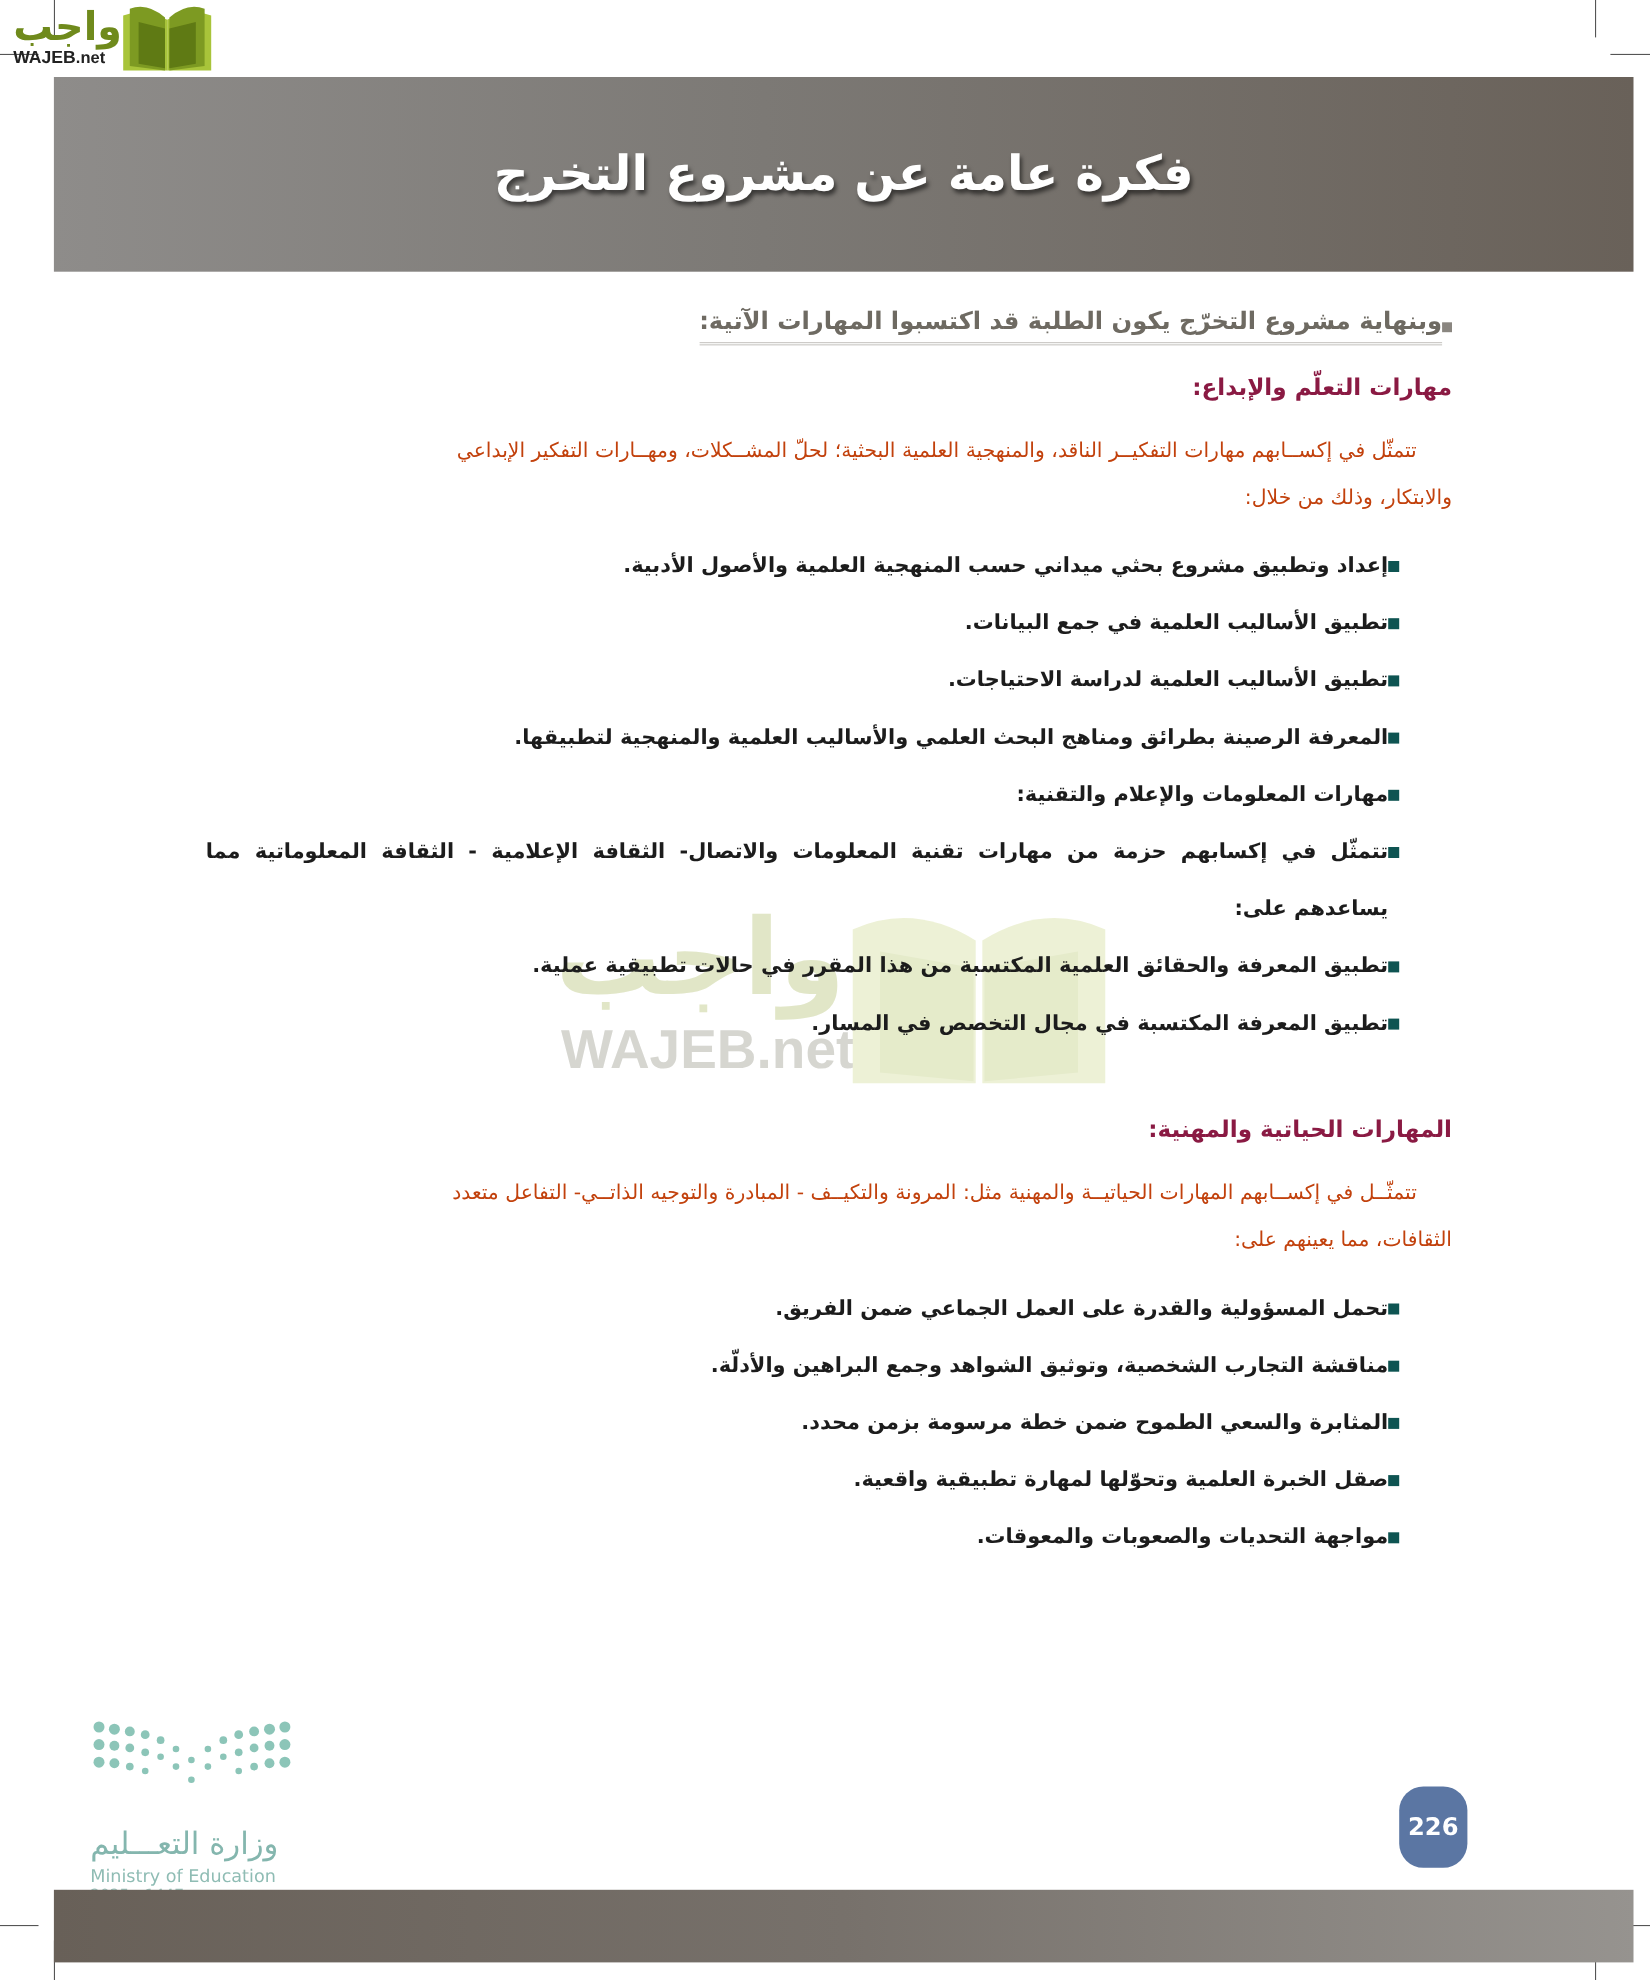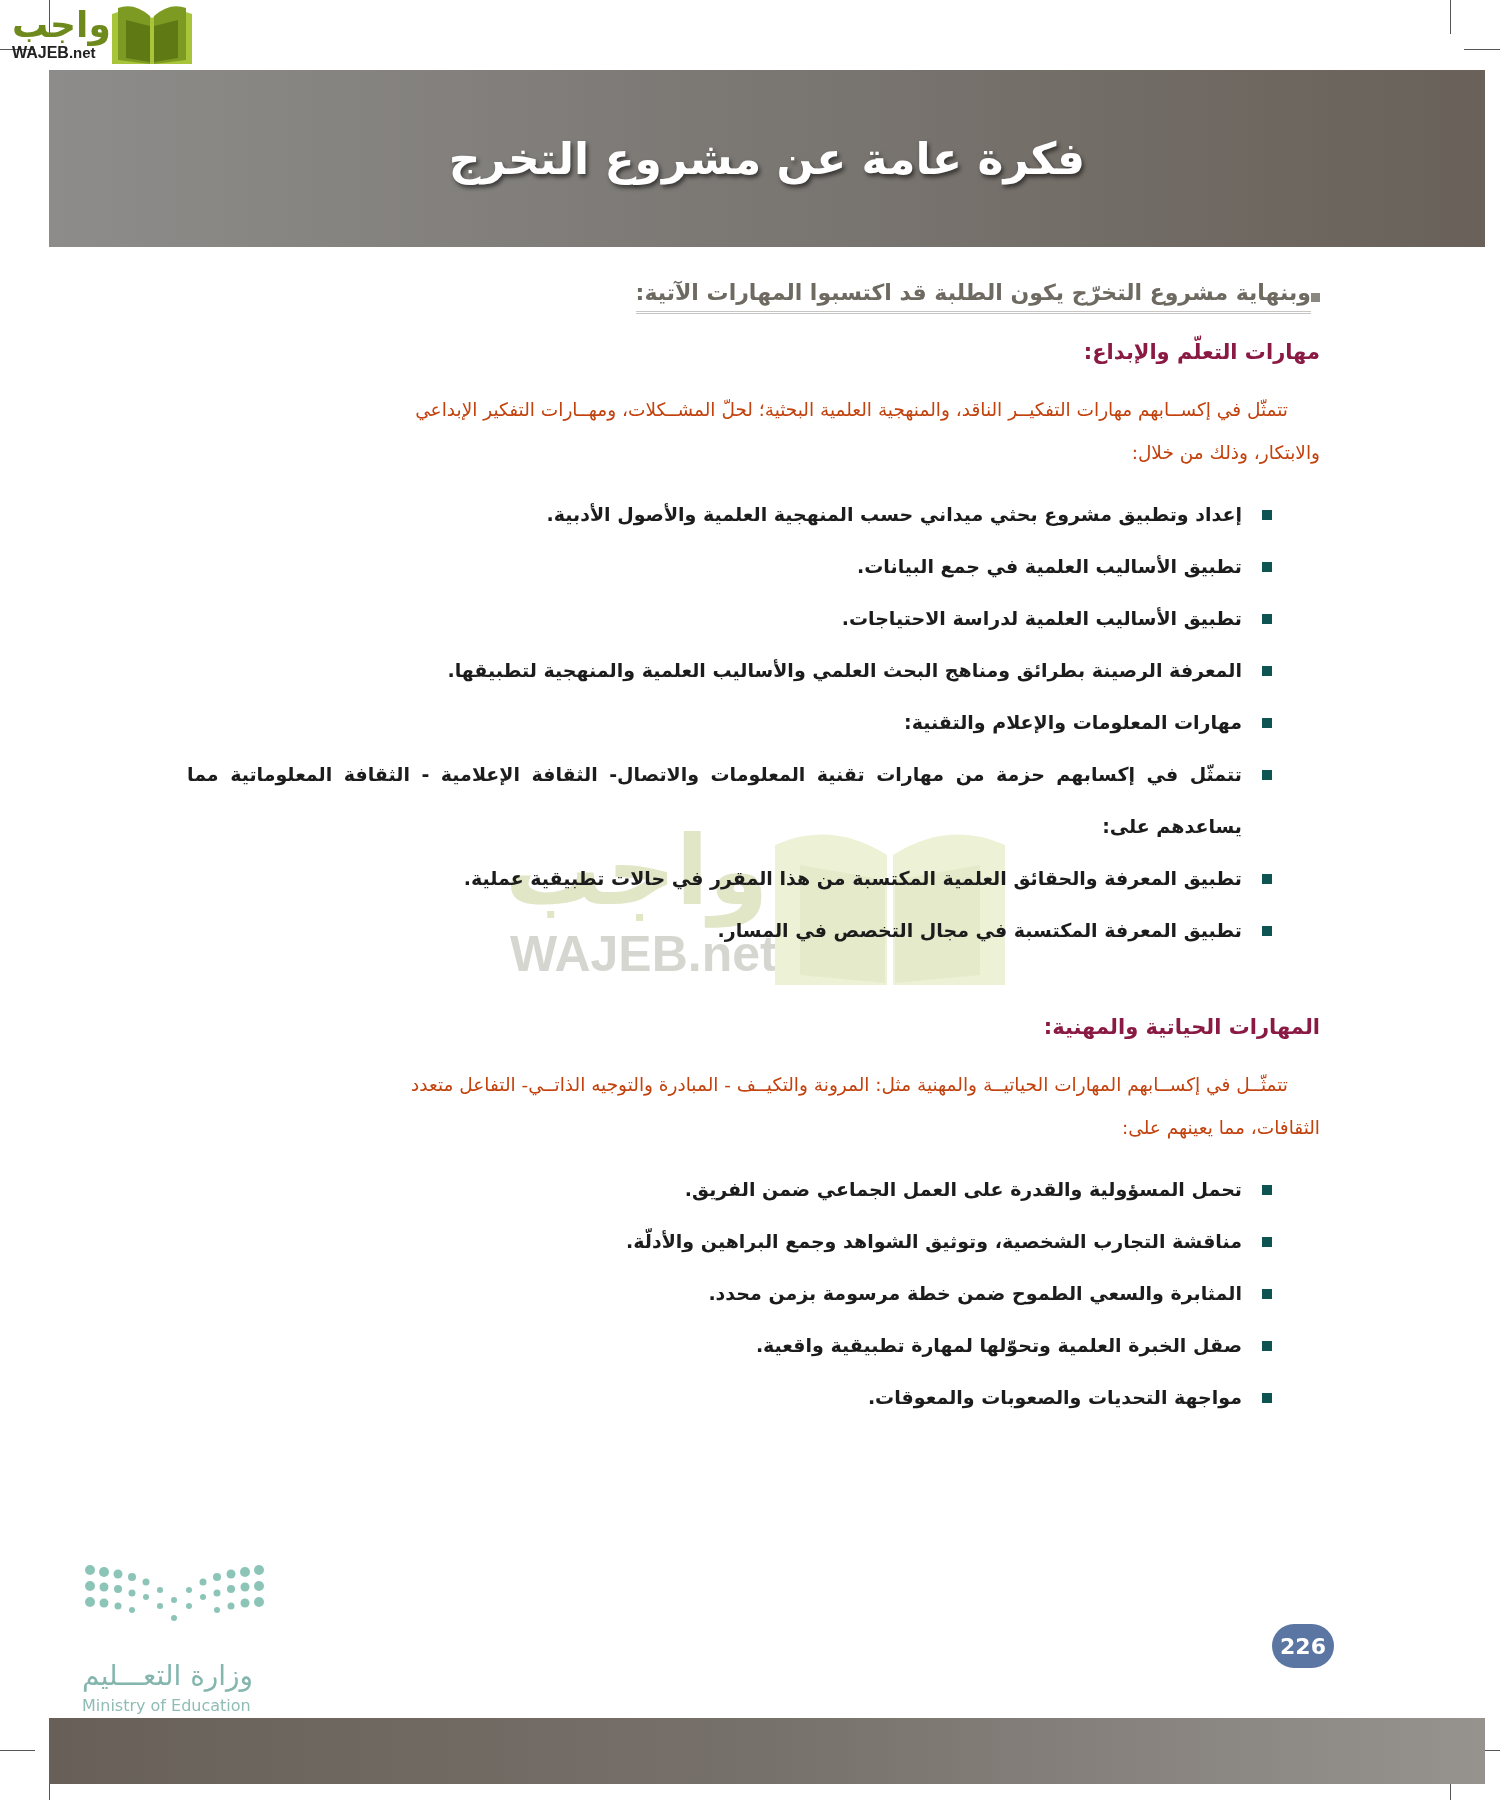--- a/index.html
+++ b/index.html
@@ -34,40 +34,40 @@
     .intro-line { position: absolute; right: 0; top: 10px; direction: rtl; display: flex; align-items: center; }
     .intro-bullet { width: 9px; height: 9px; background: #8a8680; }
     .intro-text { font-size: 22px; font-weight: bold; color: #6e6a62; padding-bottom: 6px; border-bottom: 3px double #c8c6c2; }
 
     .heading { position: absolute; right: 0; font-size: 21px; font-weight: bold; color: #8a1a43; }
 
     .para { position: absolute; right: 0; width: 1130px; font-size: 18.5px; font-weight: normal; color: #c2410c; line-height: 43px; text-align: justify; text-align-last: right; padding-right: 32px; }
     .para .line2 { padding-right: 0; }
 
     .list { position: absolute; right: 48px; list-style: none; width: 1085px; }
-    .list li { display: flex; align-items: flex-start; gap: 20px; font-size: 19px; font-weight: bold; color: #1c1c1c; line-height: 52px; }
+    .list li { display: flex; align-items: flex-start; gap: 0; font-size: 19px; font-weight: bold; color: #1c1c1c; line-height: 52px; }
     .bullet { flex: 0 0 10px; width: 10px; height: 10px; background: #0e5452; margin-top: 22px; }
     .list li .txt { flex: 1; }
     .list li.wrap .txt { line-height: 52px; text-align: justify; text-align-last: right; }
 
     
     .wm { position: absolute; left: 505px; top: 825px; width: 500px; height: 160px; opacity: 0.55; pointer-events: none; }
     .wm-ar { position: absolute; left: 0; top: -10px; font-size: 96px; font-weight: bold; color: #c9d29a; direction: rtl; }
     .wm-en { position: absolute; left: 5px; top: 100px; font-size: 50px; font-weight: bold; color: #b5b5ab; font-family: "Liberation Sans", sans-serif; }
     .wm-book { position: absolute; left: 270px; top: 0; width: 230px; height: 160px; }
 
     
     .moe { position: absolute; left: 82px; top: 1563px; width: 190px; height: 160px; }
     .moe-dots { width: 185px; height: 64px; }
     .moe-ar { font-size: 28px; color: #84b6ae; direction: rtl; text-align: left; margin-top: 28px; font-family: "DejaVu Sans", sans-serif; }
     .moe-en { font-size: 16px; color: #8fbcb4; font-family: "DejaVu Sans", sans-serif; margin-top: 4px; }
     .moe-year { font-size: 14px; color: #9fc4bd; font-family: "DejaVu Sans", sans-serif; }
 
     .page-num {
-      position: absolute; left: 1272px; top: 1624px; width: 62px; height: 44px;
+      position: absolute; left: 1272px; top: 1624px; width: 62px; height: 74px;
       background: #5b76a3; border-radius: 22px; color: #fff; font-size: 22px; font-weight: bold;
       display: flex; align-items: center; justify-content: center; font-family: "DejaVu Sans", sans-serif;
     }
 
     .footer-bar {
       position: absolute; left: 49px; top: 1718px; width: 1436px; height: 66px;
       background: linear-gradient(90deg, #686058 0%, #77716b 50%, #96938f 100%);
     }
   </style>
 </head>

